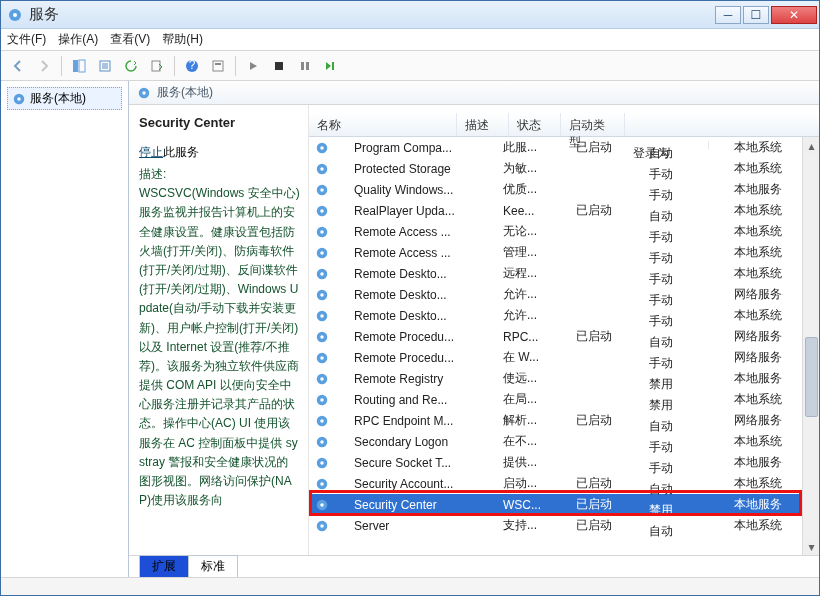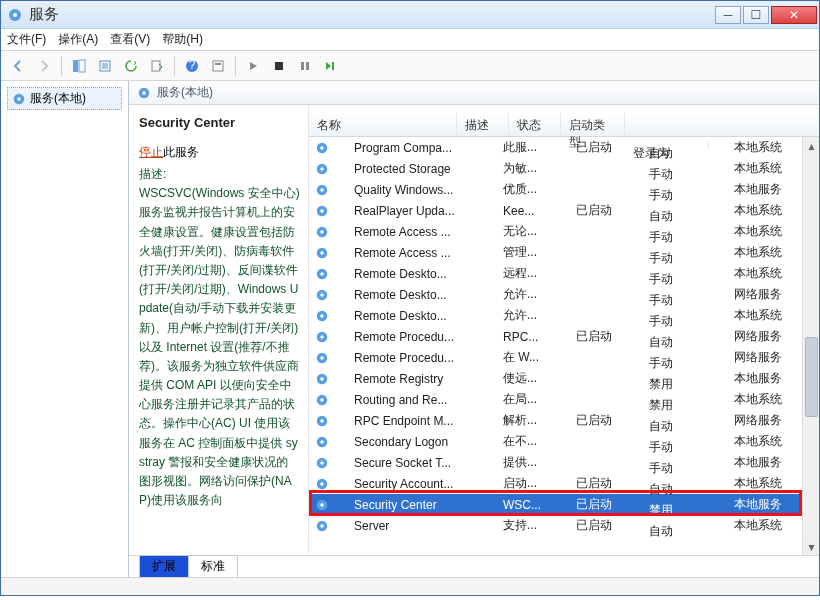--- a/index.html
+++ b/index.html
@@ -25,21 +25,21 @@
 .leftpane { width: 128px; border-right: 1px solid #b9c7d6; background: #fff; padding: 6px; }
 .leftnode { display: flex; align-items: center; gap: 4px; padding: 2px 4px; background: #eaf3ff; border: 1px dotted #7aa6d6; }
 
 .rightpane { flex: 1; display: flex; flex-direction: column; background: #fff; }
 .rightheader { height: 24px; background: linear-gradient(#fdfdfd,#f0f4f9); border-bottom: 1px solid #d6d6d6; display: flex; align-items: center; padding: 0 8px; gap: 6px; color: #4a5a6a; }
 
 .rightbody { flex: 1; display: flex; overflow: hidden; }
 
 .detailcol { width: 180px; padding: 10px 8px 0 10px; border-right: 1px solid #e6e6e6; }
 .detailcol .svcname { font-weight: bold; font-size: 13px; margin-bottom: 14px; color: #222; }
-.detailcol a { color: #c2410c; text-decoration: underline; }
+.detailcol a { color: #0c4a6e; text-decoration: underline; }
 .detailcol .actline { margin-bottom: 4px; }
 .detailcol .desc { color: #14532d; line-height: 1.6; }
 
 .listcol { flex: 1; display: flex; flex-direction: column; position: relative; }
 .listheader { display: flex; height: 24px; background: linear-gradient(#fff,#eef3f9); border-bottom: 1px solid #cfd8e3; margin-top:8px; }
 .listheader .col { border-right: 1px solid #e2e8f0; padding: 4px 8px; color: #333; font-weight: normal; }
 .c-name { width: 148px; } .c-desc { width: 52px; } .c-stat { width: 52px; } .c-start { width: 64px; } .c-logon { width: 84px; margin-top: 28px; }
 
 .listwrap { flex: 1; overflow: hidden; position: relative; }
 .row { display: flex; align-items: center; height: 21px; padding-left: 6px; gap: 21px; }

